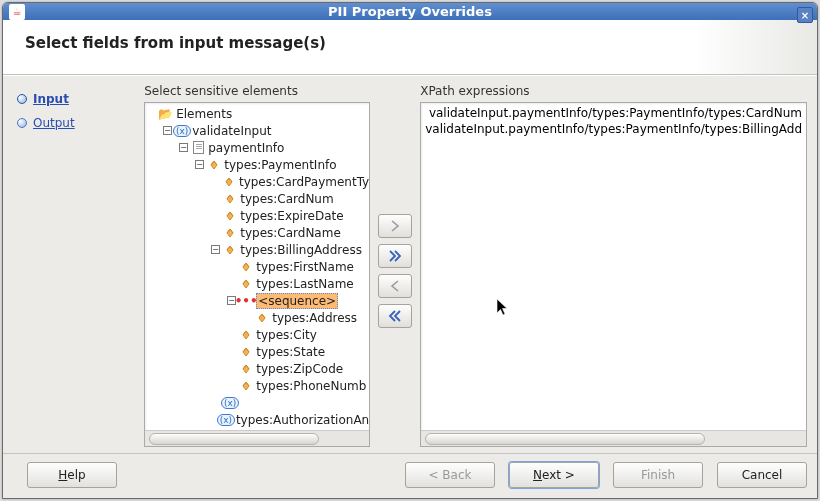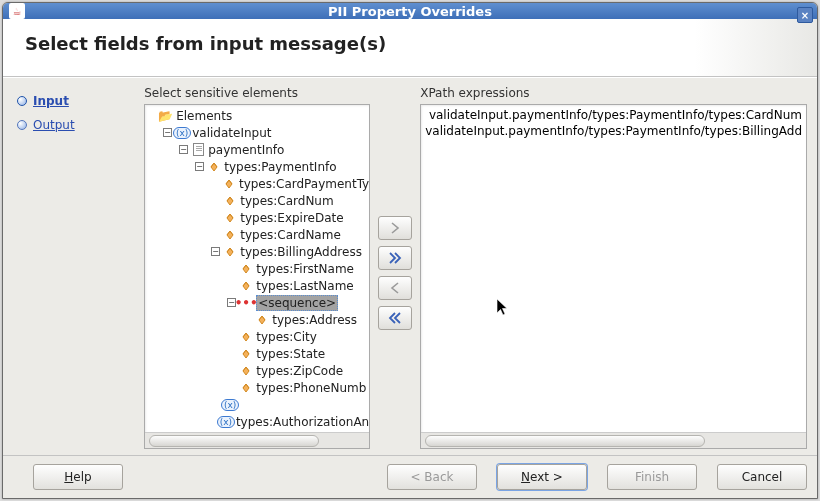--- a/index.html
+++ b/index.html
@@ -2,21 +2,21 @@
 <html><head>
 <meta charset="utf-8">
 <style>
   * { box-sizing: border-box; font-family: "DejaVu Sans", "Liberation Sans", Arial, sans-serif; }
   body { margin:0; padding:0; background:#ddd; width:820px; height:501px; overflow:hidden; }
   .window { width:816px; height:497px; margin:2px; background:#ecebe7; border:1px solid #6a6a6a; border-radius:6px 6px 0 0; display:flex; flex-direction:column; box-shadow:0 0 2px rgba(0,0,0,.3); }
   .titlebar { height:24px; background:linear-gradient(#5f8fd0,#3e6fb8); border-radius:5px 5px 0 0; display:flex; align-items:center; color:#fff; font-weight:bold; font-size:13px; position:relative; }
   .titlebar .java-icon { width:16px; height:16px; margin:0 6px; background:#fff; border-radius:2px; display:inline-flex; align-items:center; justify-content:center; font-size:10px; color:#c44; }
   .titlebar .title { position:absolute; left:0; right:0; text-align:center; pointer-events:none;border-radius:7px; }
   .titlebar .close { position:absolute; right:4px; top:4px; width:16px; height:16px; background:#5a82c2; border:1px solid #2e5a9e; border-radius:2px; display:flex; align-items:center; justify-content:center; color:#fff; font-size:10px; cursor:pointer; }
-  .header { background:#fff; padding:14px 22px 22px; border-bottom:1px solid #c3c3c3; font-size:18px; font-weight:bold; color:#222; background:linear-gradient(to right,#fff 85%,#e8e8e5); }
+  .header { background:#fff; padding:14px 22px 22px; border-bottom:1px solid #c3c3c3; font-size:15px; font-weight:bold; color:#222; background:linear-gradient(to right,#fff 85%,#e8e8e5); }
   .body { flex:1; display:flex; border-top:1px solid #fff; }
   .sidebar { width:160px; padding:14px 8px; border-right:none; }
   .side-item { display:flex; align-items:center; gap:6px; font-size:12px; padding:2px 6px; margin-bottom:6px; }
   .side-item .bullet { width:10px; height:10px; border-radius:50%; border:1px solid #5577bb; background:radial-gradient(circle at 30% 30%,#fff,#8fb0e6); }
   .side-item.active .bullet { border-color:#2255aa; }
   .side-item a { color:#2a4db0; text-decoration:underline; cursor:pointer; }
   .content { flex:1; display:flex; gap:8px; padding:8px 10px 6px 2px; }
   .col-label { font-size:12px; color:#333; margin-bottom:4px; }
   .col { display:flex; flex-direction:column; min-width:0; }
   .left-col { width:226px; }
@@ -25,32 +25,32 @@
   .tree { flex:1; overflow:auto; padding:2px 0; }
   .tree-row { white-space:nowrap; display:flex; align-items:center; height:17px; padding-left:2px; }
   .tree-row .pad { display:inline-block; }
   .expander { width:9px; height:9px; border:1px solid #7a7a7a; display:inline-flex; align-items:center; justify-content:center; font-size:8px; line-height:1; background:#fff; color:#333; margin-right:2px; cursor:pointer; flex-shrink:0; }
   .node-icon { width:16px; height:16px; display:inline-flex; align-items:center; justify-content:center; margin-right:2px; flex-shrink:0; }
   .ic-folder { color:#d6a93b; }
   .ic-doc { background:#fff; border:1px solid #888; width:11px; height:13px; position:relative; }
   .ic-doc::after { content:""; position:absolute; left:2px; top:2px; width:6px; height:1px; background:#aaa; box-shadow:0 2px 0 #aaa,0 4px 0 #aaa; }
   .ic-elem { color:#e38b1c; font-weight:bold; transform:rotate(0deg); font-size:13px; }
   .node-label { color:#222; }
-  .node-label.sel { background:#a3a3a3; border:1px dotted #5a8dd0; padding:0 1px; }
+  .node-label.sel { background:#fdba74; border:1px dotted #5a8dd0; padding:0 1px; }
   .hscroll { height:16px; background:#e7e6e3; border-top:1px solid #ccc; position:relative; }
   .hscroll .thumb { position:absolute; top:2px; height:12px; background:linear-gradient(#fdfdfd,#d7d6d2); border:1px solid #b5b4b0; border-radius:6px; }
   .mid-buttons { display:flex; flex-direction:column; gap:6px; justify-content:flex-start; margin-top:130px; }
   .movebtn { width:34px; height:24px; background:linear-gradient(#fefefe,#e0dfdb); border:1px solid #a6a39d; border-radius:3px; display:flex; align-items:center; justify-content:center; color:#3a62b8; cursor:pointer; }
   .movebtn.disabled { color:#9a9a9a; cursor:default; }
   .xlist-row { padding:1px 4px; white-space:nowrap; overflow:hidden;text-align:right; }
   .cursor-ptr { position:absolute; left:496px; top:298px; width:14px; height:20px; pointer-events:none; z-index:99; }
   .cursor-ptr svg { width:14px; height:20px; }
   .footer { display:flex; align-items:center; padding:8px 10px 10px; border-top:1px solid #c3c3c3; }
   .footer .spacer { flex:1; }
-  .wbtn { min-width:90px; height:26px; background:linear-gradient(#fefefe,#e2e1dd); border:1px solid #a6a39d; border-radius:3px; font-size:12px; color:#222; display:inline-flex; align-items:center; justify-content:center; margin-left:20px; cursor:pointer; }
+  .wbtn { min-width:90px; height:26px; background:linear-gradient(#fefefe,#e2e1dd); border:1px solid #a6a39d; border-radius:3px; font-size:12px; color:#222; display:inline-flex; align-items:center; justify-content:center; margin-left:14px; cursor:pointer; }
   .wbtn.primary { box-shadow:0 0 0 1px #7aa4e4; }
   .wbtn.disabled { color:#9a9a9a; cursor:default; }
   .wbtn .ul { text-decoration:underline; }
 </style>
 </head>
 <body>
 
 <div class="window">
   <div class="titlebar">
     <span class="java-icon">☕</span>

